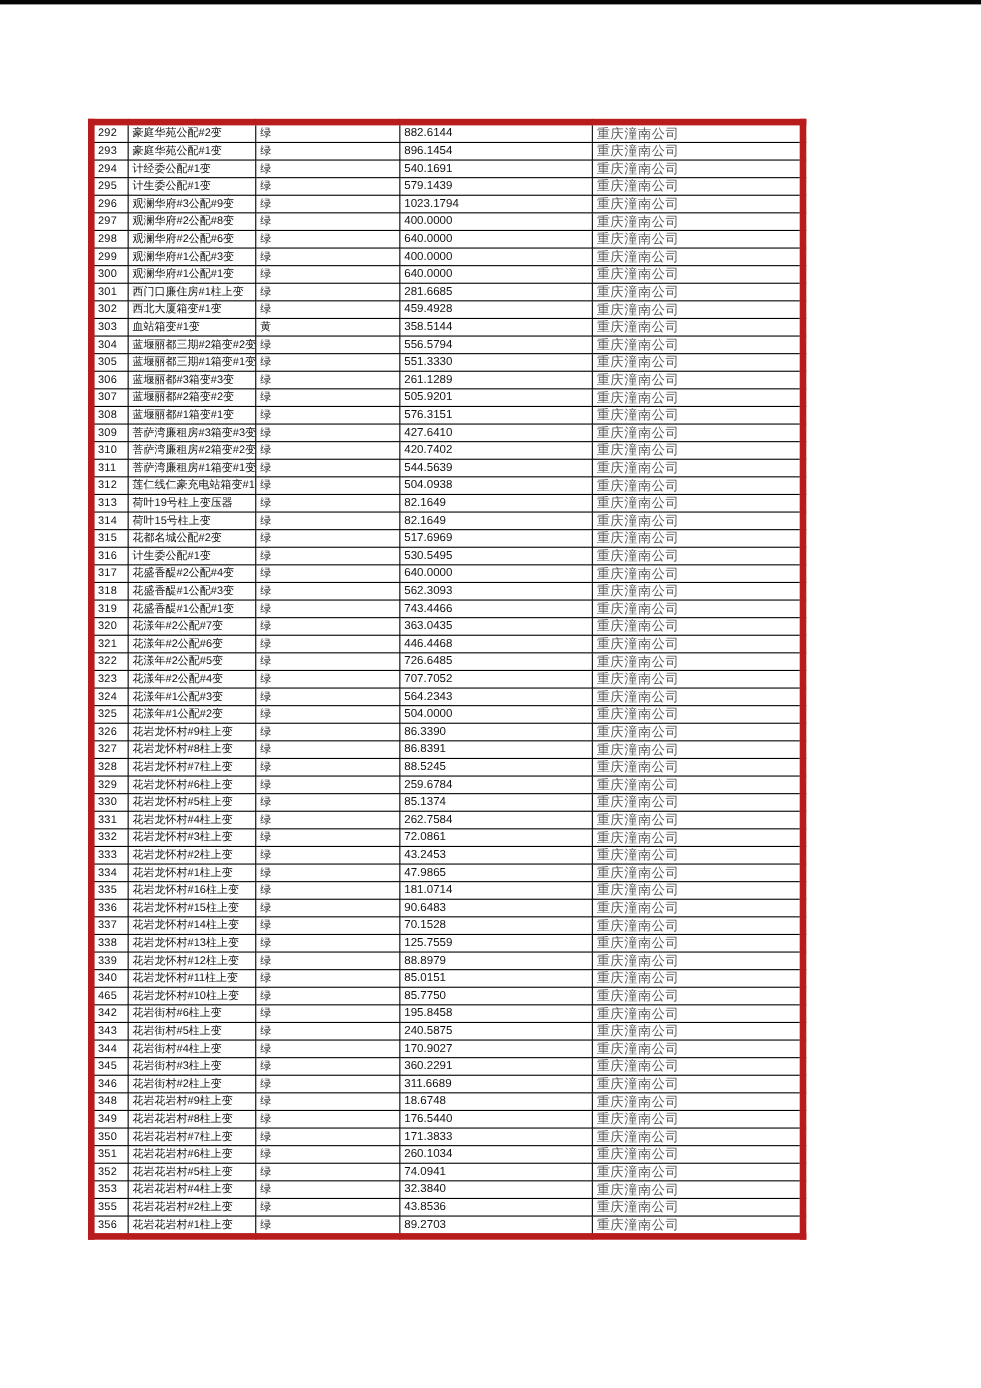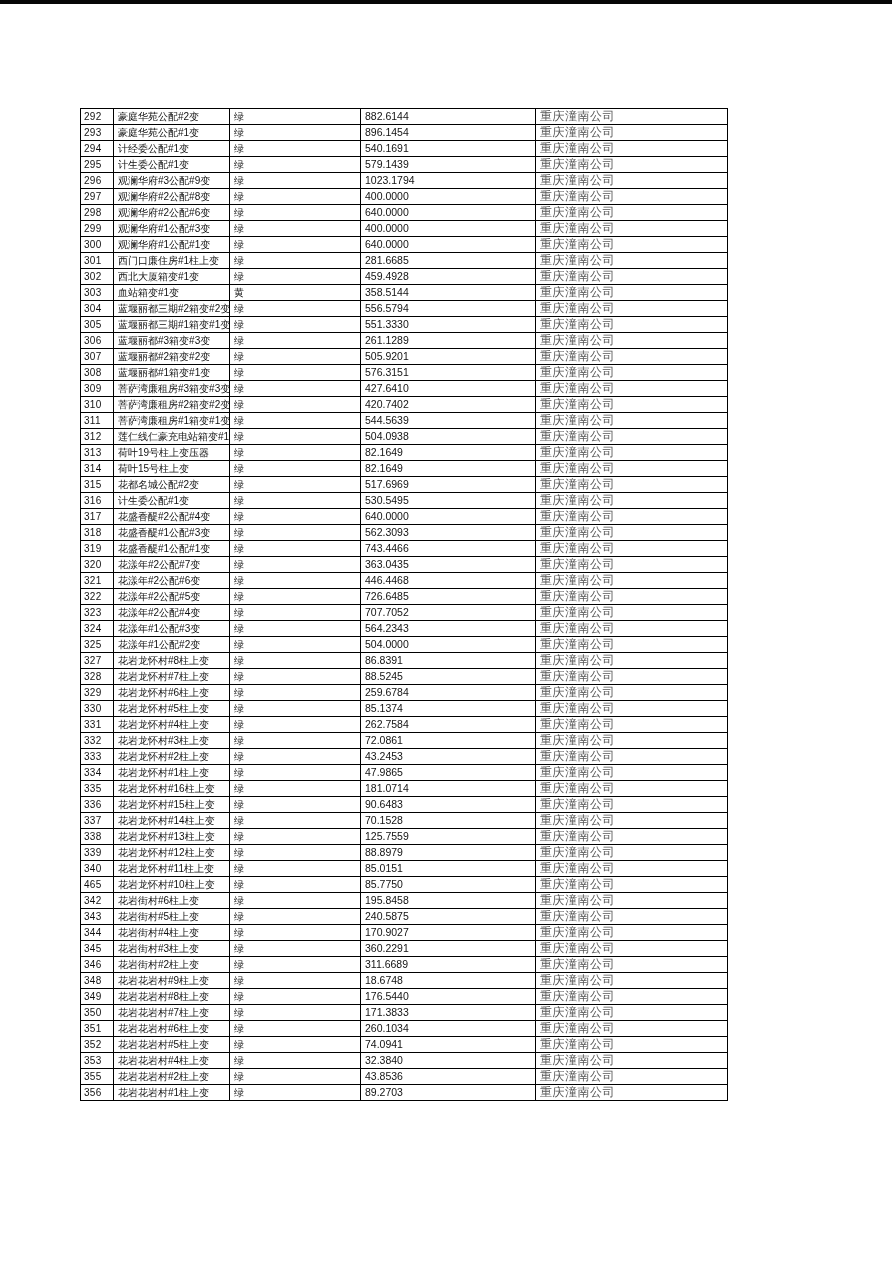--- a/index.html
+++ b/index.html
@@ -22,21 +22,21 @@
     height: 4px;
     background: #060606;
   }
   .sheet-table {
     position: absolute;
     left: 80px;
     top: 108px;
     width: 647px;
     border-collapse: collapse;
     table-layout: fixed;
-    border: 1px solid #b91c1c;
+    border: 6px solid #b91c1c;
   }
   .sheet-table td {
     border: 1px solid #000000;
     height: 15px;
     line-height: 15px;
     padding: 0 0 0 4px;
     font-size: 10px;
     color: #111111;
     overflow: hidden;
     white-space: nowrap;
@@ -309,20 +309,27 @@
     <td class="c-company">重庆潼南公司</td>
   </tr>
       <tr>
     <td class="c-no">325</td>
     <td class="c-name">花漾年#1公配#2变</td>
     <td class="c-color">绿</td>
     <td class="c-value">504.0000</td>
     <td class="c-company">重庆潼南公司</td>
   </tr>
       <tr>
+    <td class="c-no">326</td>
+    <td class="c-name">花岩龙怀村#9柱上变</td>
+    <td class="c-color">绿</td>
+    <td class="c-value">86.3390</td>
+    <td class="c-company">重庆潼南公司</td>
+  </tr>
+      <tr>
     <td class="c-no">327</td>
     <td class="c-name">花岩龙怀村#8柱上变</td>
     <td class="c-color">绿</td>
     <td class="c-value">86.8391</td>
     <td class="c-company">重庆潼南公司</td>
   </tr>
       <tr>
     <td class="c-no">328</td>
     <td class="c-name">花岩龙怀村#7柱上变</td>
     <td class="c-color">绿</td>

